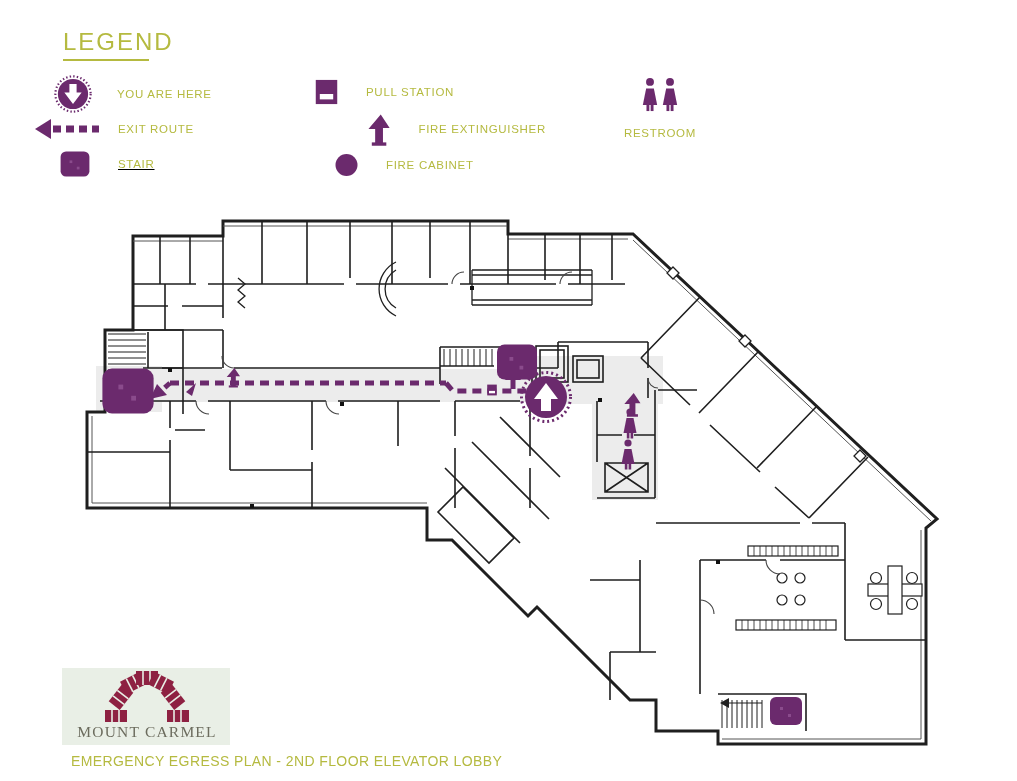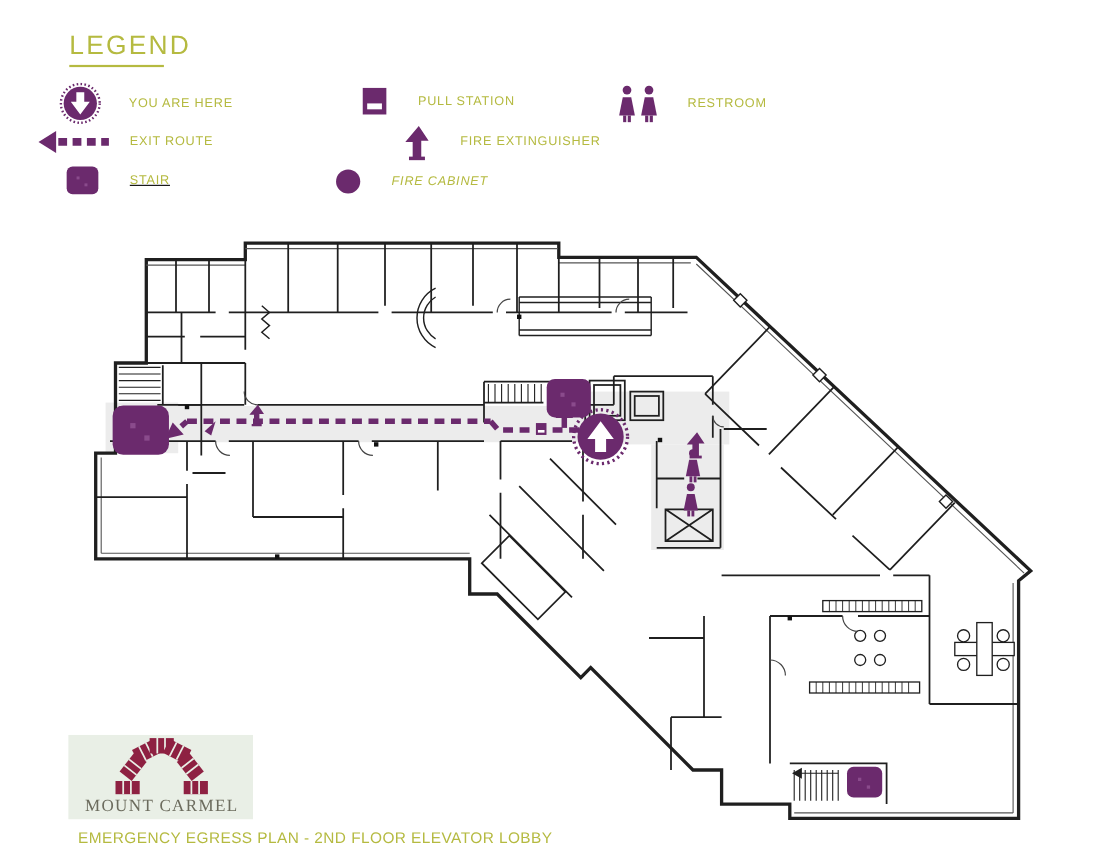--- a/index.html
+++ b/index.html
@@ -86,40 +86,40 @@
     </svg>
     <span class="legend-label">EXIT ROUTE</span>
   </div>
   <div class="legend-item" style="left:47px;top:149px;width:230px;text-decoration:underline;">
     <svg class="ic" width="56" height="30" viewBox="-20 -15 40 30">
       <use href="#sym-stair" transform="scale(0.9)"></use>
     </svg>
     <span class="legend-label">STAIR</span>
   </div>
 
-  <div class="legend-item" style="left:316px;top:78px;width:230px;align-items:center;">
+  <div class="legend-item" style="left:302px;top:78px;width:230px;align-items:center;">
     <svg class="ic" width="49" height="28" viewBox="-12 -12 24 24">
       <use href="#sym-pull-station" transform="scale(1.15)"></use>
     </svg>
     <span class="legend-label">PULL STATION</span>
   </div>
   <div class="legend-item" style="left:306px;top:112px;width:240px;justify-content:flex-end;">
     <svg class="ic" width="49" height="34" viewBox="-12 -16 24 32">
       <use href="#sym-fire-extinguisher" transform="scale(1.05)"></use>
     </svg>
     <span class="legend-label">FIRE EXTINGUISHER</span>
   </div>
-  <div class="legend-item" style="left:292px;top:152px;width:230px;font-style:italic;">
+  <div class="legend-item" style="left:322px;top:152px;width:230px;">
     <svg class="ic" width="49" height="26" viewBox="-13 -13 26 26">
       <use href="#sym-fire-cabinet"></use>
     </svg>
     <span class="legend-label">FIRE CABINET</span>
   </div>
 
-  <div class="legend-item" style="left:550px;top:76px;width:220px;">
+  <div class="legend-item" style="left:550px;top:76px;width:220px;flex-direction:column;">
     <svg class="ic" width="60" height="36" viewBox="-24 -18 48 36">
       <use href="#sym-person" transform="translate(-10,0) scale(1.1)"></use>
       <use href="#sym-person" transform="translate(10,0) scale(1.1)"></use>
     </svg>
     <span class="legend-label">RESTROOM</span>
   </div>
 </div>
 
 <svg id="plan-svg" width="1017" height="781" viewBox="0 0 1017 781">
 

